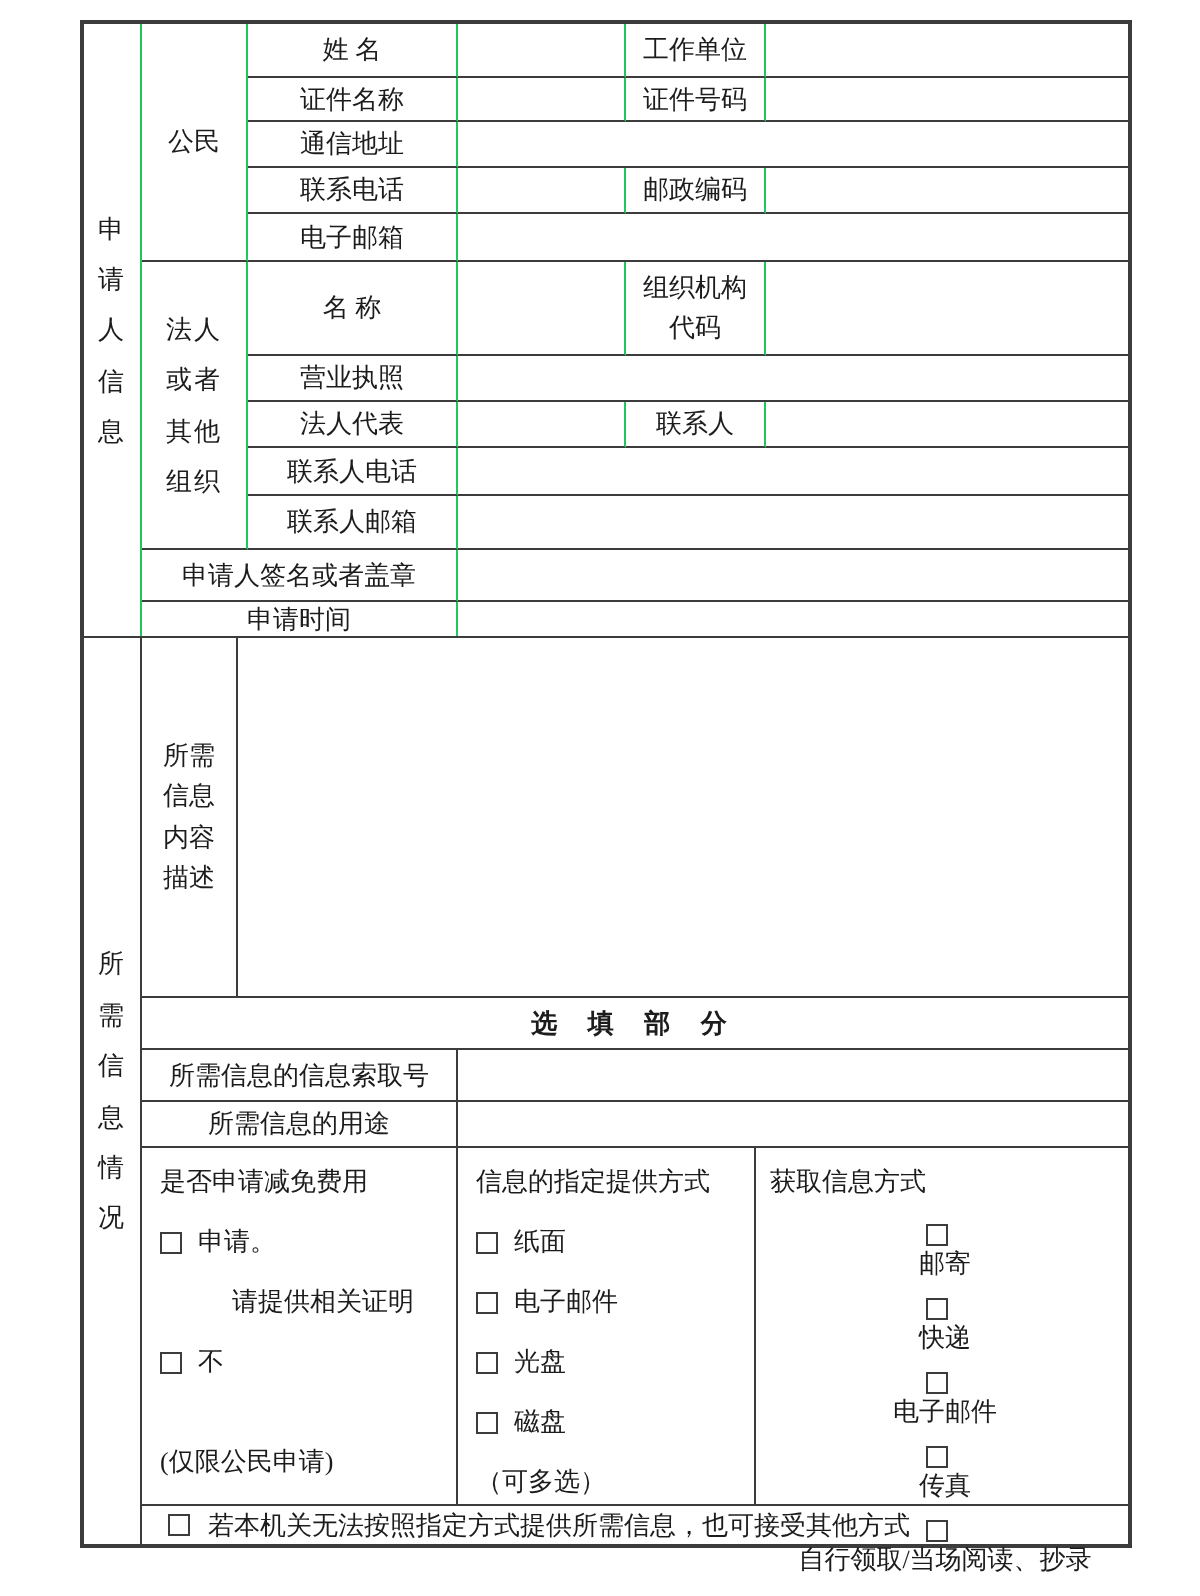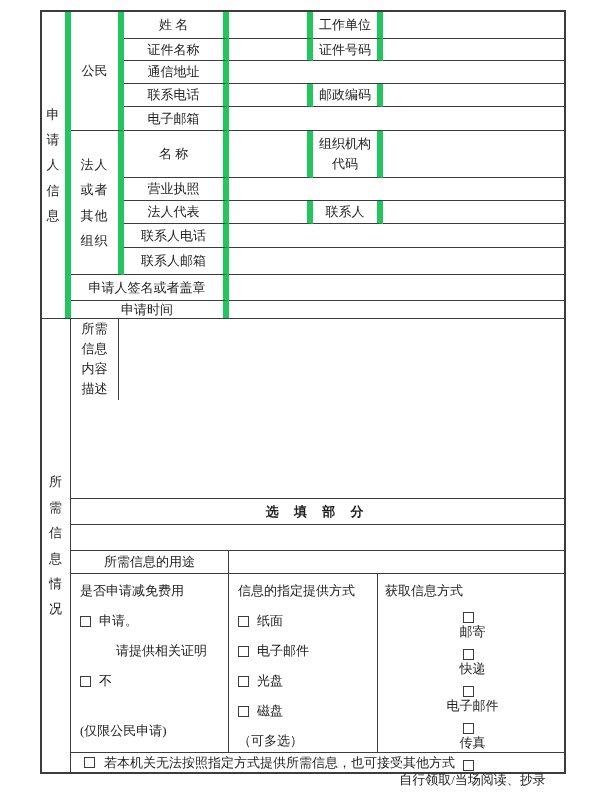--- a/index.html
+++ b/index.html
@@ -22,42 +22,42 @@
   
   .sec1 {
     display: grid;
     grid-template-columns: 29px 53px 105px 84px 70px 1fr;
     grid-template-rows: 27px 22px 23px 23px 24px 47px 23px 23px 24px 27px 26px auto;
     height: 307px;
     border-bottom: 1px solid #3c3c3c;
     flex: none;
   }
   .cell {
-    border-right: 6px solid #22c55e;
+    border-right: 1px solid #22c55e;
     border-bottom: 1px solid #3c3c3c;
     display: flex; align-items: center; justify-content: center;
     text-align: center;
     overflow: hidden;
   }
   .lastc { border-right: none; }
   .lastr { border-bottom: none; }
   .sp2 { grid-column: span 2; }
   .sp3 { grid-column: span 3; }
   .vlabel { white-space: pre-line; line-height: 1.95; letter-spacing: 1px; }
   .pre    { white-space: pre-line; line-height: 1.55; }
   
   .sec2 { flex: 1; display: flex; }
   .sec2-colA {
     width: 29px; flex: none;
     border-right: 1px solid #3c3c3c;
     display: flex; align-items: center; justify-content: center;
   }
   .sec2-right { flex: 1; display: flex; flex-direction: column; }
   .row { border-bottom: 1px solid #3c3c3c; display: flex; flex: none; }
-  .row-desc { height: 180px; flex-direction: column; }
+  .row-desc { height: 180px; }
   .desc-label {
     width: 48px; flex: none;
     border-right: 1px solid #3c3c3c;
     display: flex; align-items: center; justify-content: center;
   }
   .desc-area { flex: 1; }
   .row-opthead { height: 26px; align-items: center; justify-content: center;
                  font-weight: bold; letter-spacing: 6px; }
   .row-kv1 { height: 26px; }
   .row-kv2 { height: 23px; }
@@ -172,20 +172,21 @@
           <div class="desc-label pre">所需
 信息
 内容
 描述</div>
           <div class="desc-area"></div>
         </div>
 
         <div class="row row-opthead">选 填 部 分</div>
 
         <div class="row row-kv1">
+          <div class="kv-label">所需信息的信息索取号</div>
           <div class="kv-value"></div>
         </div>
 
         <div class="row row-kv2">
           <div class="kv-label">所需信息的用途</div>
           <div class="kv-value"></div>
         </div>
 
         <div class="row row-choices">
 

